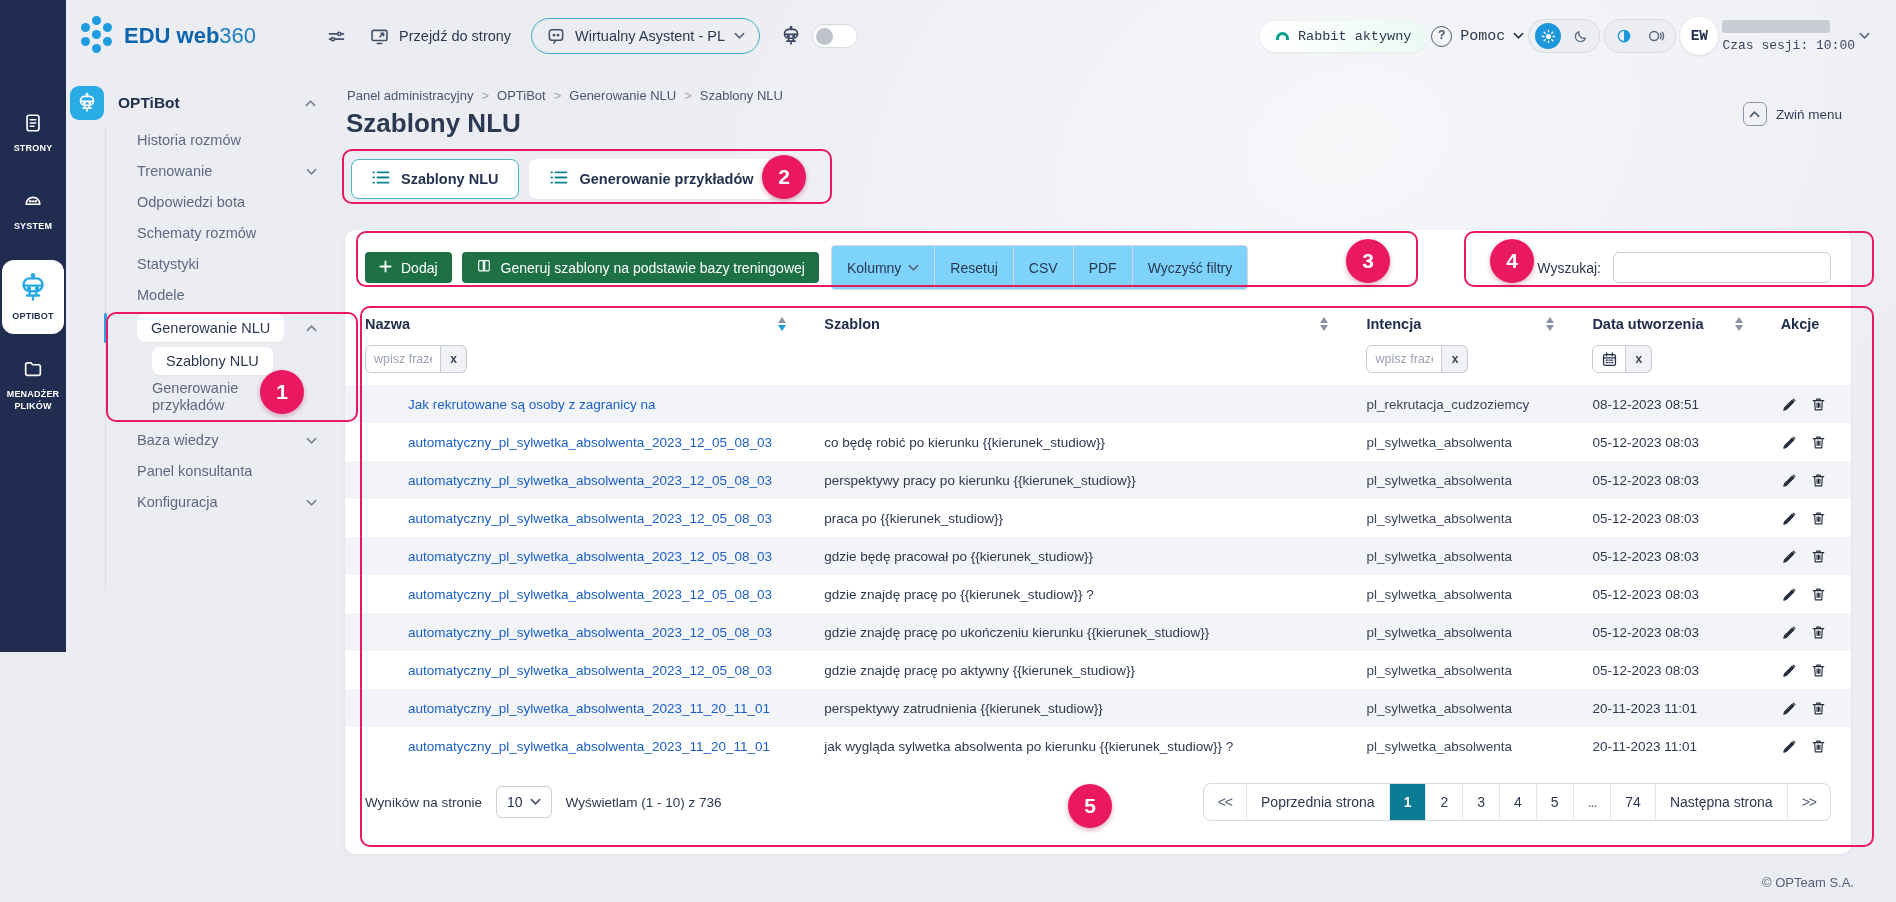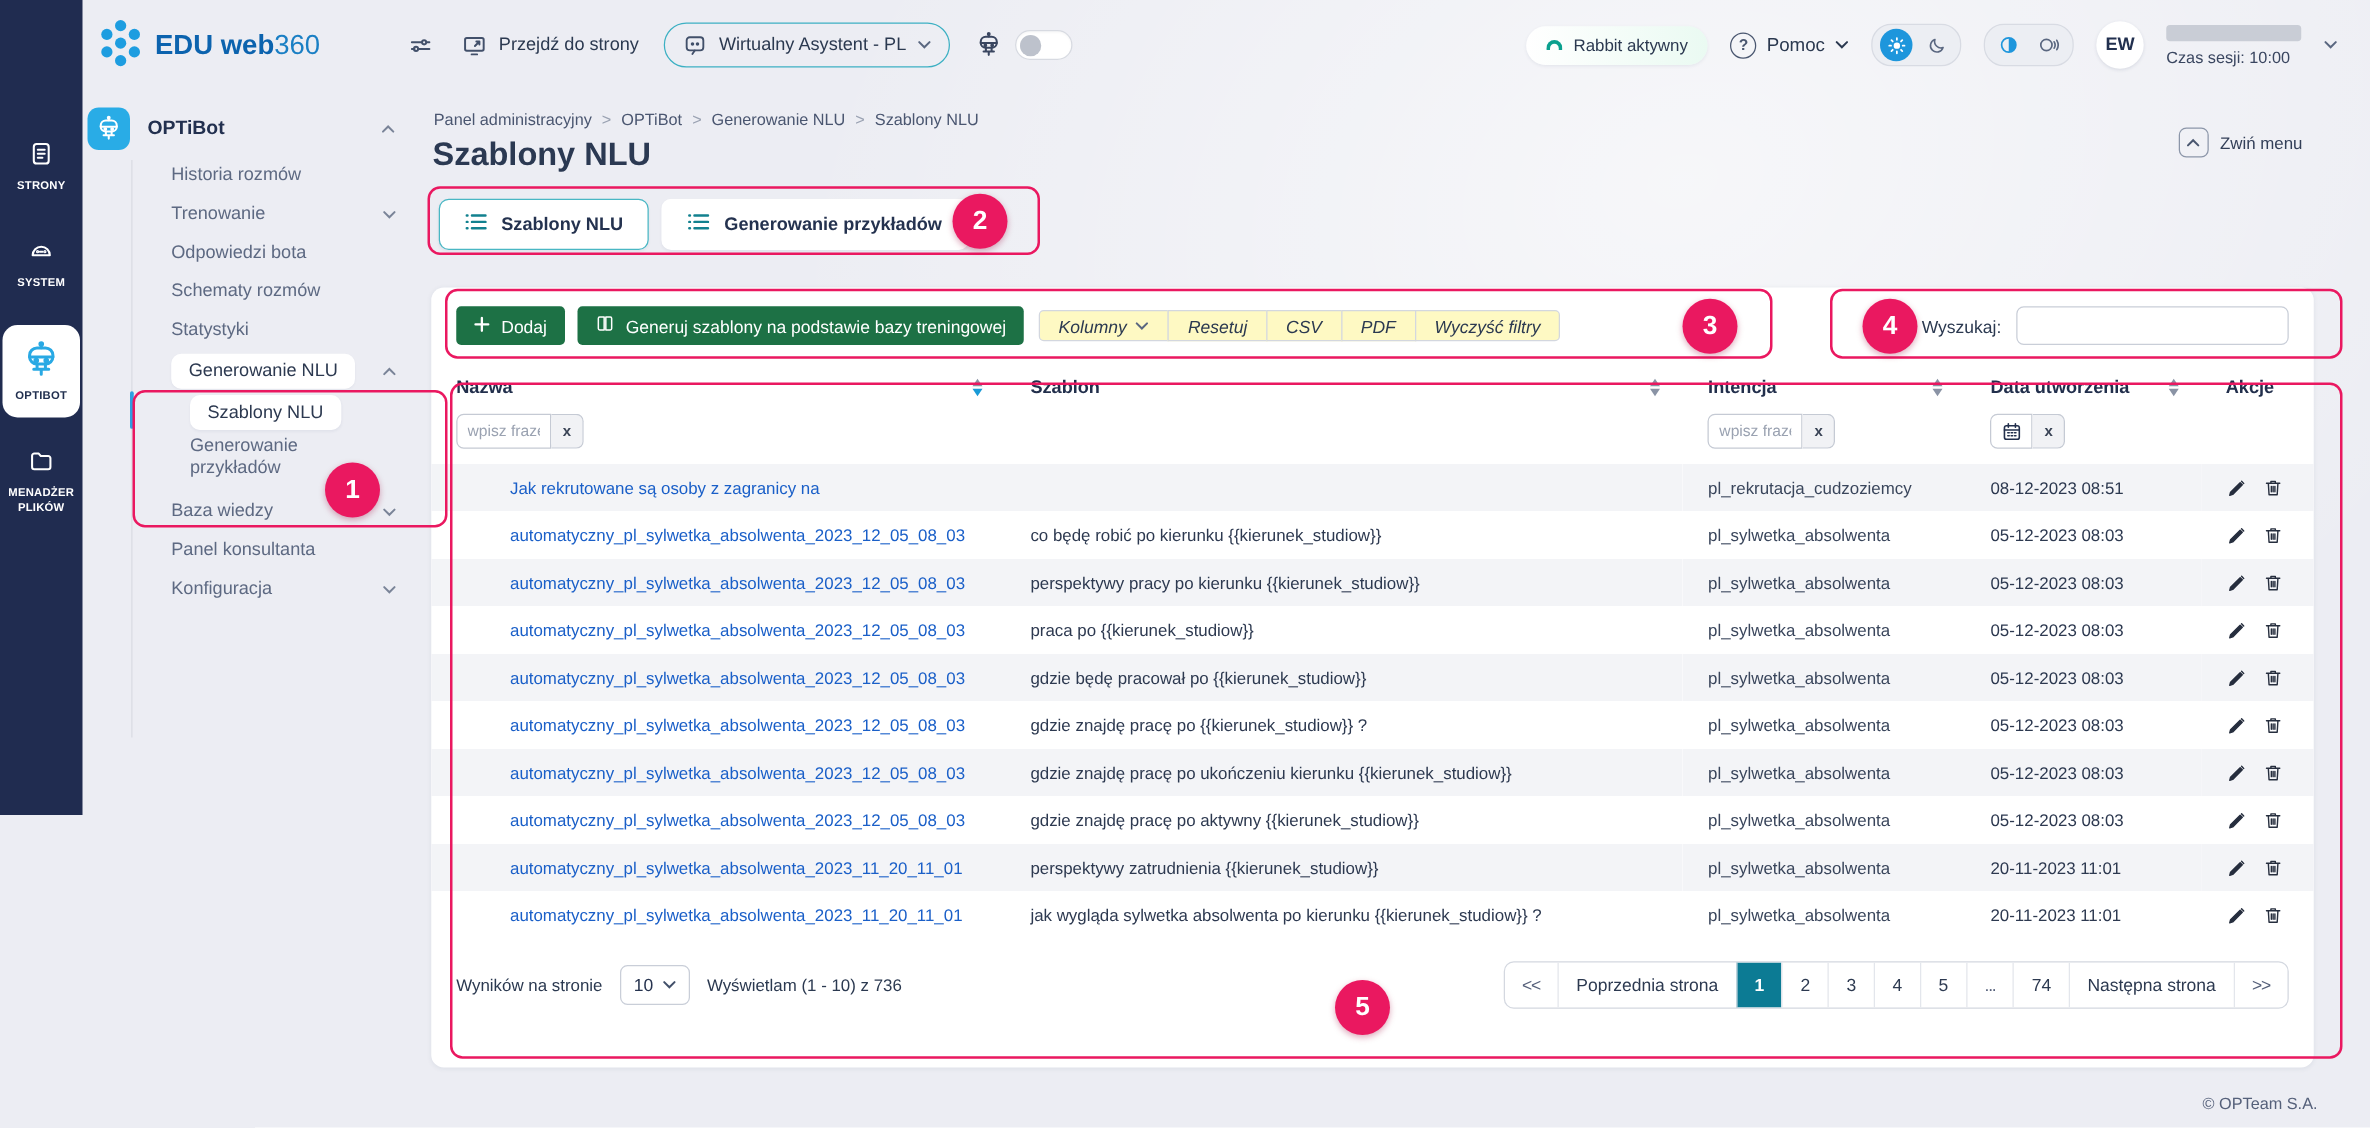--- a/index.html
+++ b/index.html
@@ -35,21 +35,21 @@
   .goto { display:flex; align-items:center; gap:9px; margin:0 20px 0 22px; cursor:pointer;
     font-size:14.5px; color:#2b3950; }
   .assist-pill { display:flex; align-items:center; gap:9px; border:1.5px solid #3cb0c3; border-radius:18px;
     padding:7px 14px; font-size:14.5px; color:#2b3950; cursor:pointer; }
   .assist-pill .chev { color:#5a6780; }
   .robot-ind { margin-left:20px; color:#3a4660; }
   .switch { width:46px; height:24px; border-radius:13px; background:#fff; border:1px solid #d7dae1;
     margin-left:10px; position:relative; cursor:pointer; box-shadow:inset 0 1px 2px rgba(0,0,0,.04); }
   .switch .knob { position:absolute; left:3px; top:2.5px; width:17px; height:17px; border-radius:50%; background:#bdc2cc; }
 
-  .top-right { margin-left:auto; display:flex; align-items:center; gap:18px; }
+  .top-right { margin-left:auto; display:flex; align-items:center; gap:4px;font-family:Liberation Mono, monospace; }
   .rabbit-badge { display:flex; align-items:center; gap:9px; background:linear-gradient(90deg,#ffffff,#eafaf2);
     border-radius:16px; padding:8px 16px; font-size:13.5px; color:#2b3950; box-shadow:0 1px 3px rgba(30,50,90,.08); }
   .rabbit-arc { width:13px; height:8px; border:3px solid #0aa08e; border-bottom:none; border-radius:10px 10px 0 0; }
   .help { display:flex; align-items:center; gap:8px; font-size:15px; color:#2b3950; cursor:pointer; }
   .qmark { width:21px; height:21px; border:1.6px solid #4a5770; border-radius:50%; display:flex; align-items:center;
     justify-content:center; font-size:12.5px; color:#4a5770; font-weight:700; }
   .icon-pill { display:flex; align-items:center; gap:6px; background:#eceef3; border:1px solid #d8dbe3;
     border-radius:16px; padding:3px 6px; }
   .icon-pill .ic { width:26px; height:26px; border-radius:50%; display:flex; align-items:center; justify-content:center; cursor:pointer; }
   .ic.sun { background:#1e96dc; color:#fff; }
@@ -99,22 +99,22 @@
     padding:10px 20px; font-size:14.5px; font-weight:600; color:#24324f; cursor:pointer; box-shadow:0 1px 2px rgba(30,50,90,.05); }
   .tab.active { border-color:#49b7c4; }
 
   .card { position:absolute; left:6px; top:158px; right:45px; height:624px; background:#fff; border-radius:10px;
     box-shadow:0 1px 4px rgba(30,50,90,.07); }
   .toolbar { display:flex; align-items:center; padding:15px 20px 0 20px; }
   .btn-green { display:flex; align-items:center; gap:9px; background:#1d7145; color:#fff; border:none;
     border-radius:4px; padding:0 14px; height:31px; font-size:14px; font-family:inherit; cursor:pointer; }
   .btn-green + .btn-green { margin-left:10px; }
   .btn-group { display:flex; margin-left:12px; }
-  .btn-plain { background:#fef9c3; border:1px solid #d3d7df; padding:0 15px; height:25px; font-size:14px;
-    color:#2b3950; font-family:inherit; cursor:pointer; display:flex; align-items:center; gap:7px;font-style:italic; }
+  .btn-plain { background:#7dd3fc; border:1px solid #d3d7df; padding:0 15px; height:45px; font-size:14px;
+    color:#2b3950; font-family:inherit; cursor:pointer; display:flex; align-items:center; gap:7px; }
   .btn-group .btn-plain { margin-left:-1px; }
   .btn-group .btn-plain:first-child { border-radius:4px 0 0 4px; margin-left:0; }
   .btn-group .btn-plain:last-child { border-radius:0 4px 4px 0; }
   .btn-plain .chev { color:#5a6780; }
   .searchbox { margin-left:auto; display:flex; align-items:center; gap:12px; }
   .searchbox label { font-size:14px; color:#2b3950; }
   .searchbox input { width:218px; height:31px; border:1px solid #c9ced8; border-radius:6px; background:#fff;
     font-family:inherit; font-size:14px; padding:0 10px; color:#26334f; }
 
   table.grid { width:100%; border-collapse:collapse; margin-top:17px; table-layout:fixed; }
@@ -357,20 +357,21 @@
   <ul class="sb-menu" id="sbMenu">
       <li class="">Historia rozmów</li>
       <li class="">Trenowanie<span class="chev">
           <svg viewBox="0 0 12 8" width="11" height="8" fill="none" stroke="currentColor" stroke-width="1.8" stroke-linecap="round">
             <path d="M1.5 1.5 6 6l4.5-4.5"></path>
           </svg>
         </span></li>
       <li class="">Odpowiedzi bota</li>
       <li class="">Schematy rozmów</li>
       <li class="">Statystyki</li>
+      <li class="">Modele</li>
       <li class="pill-item"><span class="pill">Generowanie NLU</span><span class="chev">
           <svg viewBox="0 0 12 8" width="11" height="8" fill="none" stroke="currentColor" stroke-width="1.8" stroke-linecap="round">
             <path d="M1.5 6.5 6 2l4.5 4.5"></path>
           </svg>
         </span></li>
       <li class="pill-item sub"><span class="pill">Szablony NLU</span></li>
       <li class="sub wrap2">Generowanie przykładów</li>
       <li class="gap-top">Baza wiedzy<span class="chev">
           <svg viewBox="0 0 12 8" width="11" height="8" fill="none" stroke="currentColor" stroke-width="1.8" stroke-linecap="round">
             <path d="M1.5 1.5 6 6l4.5-4.5"></path>

